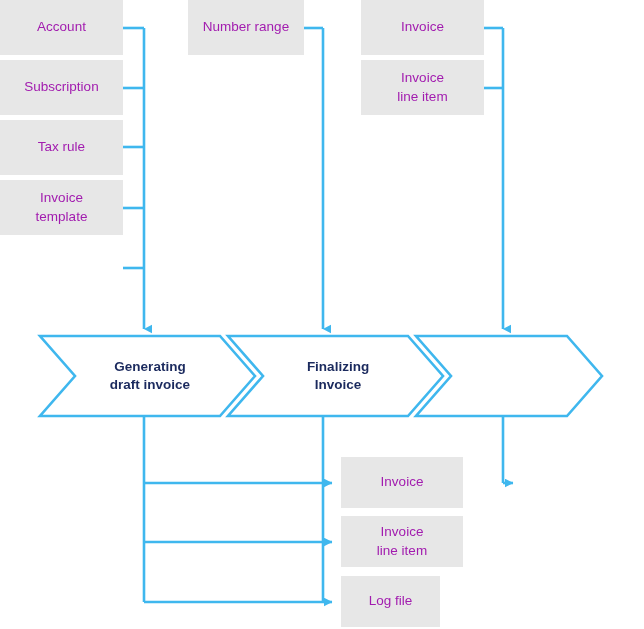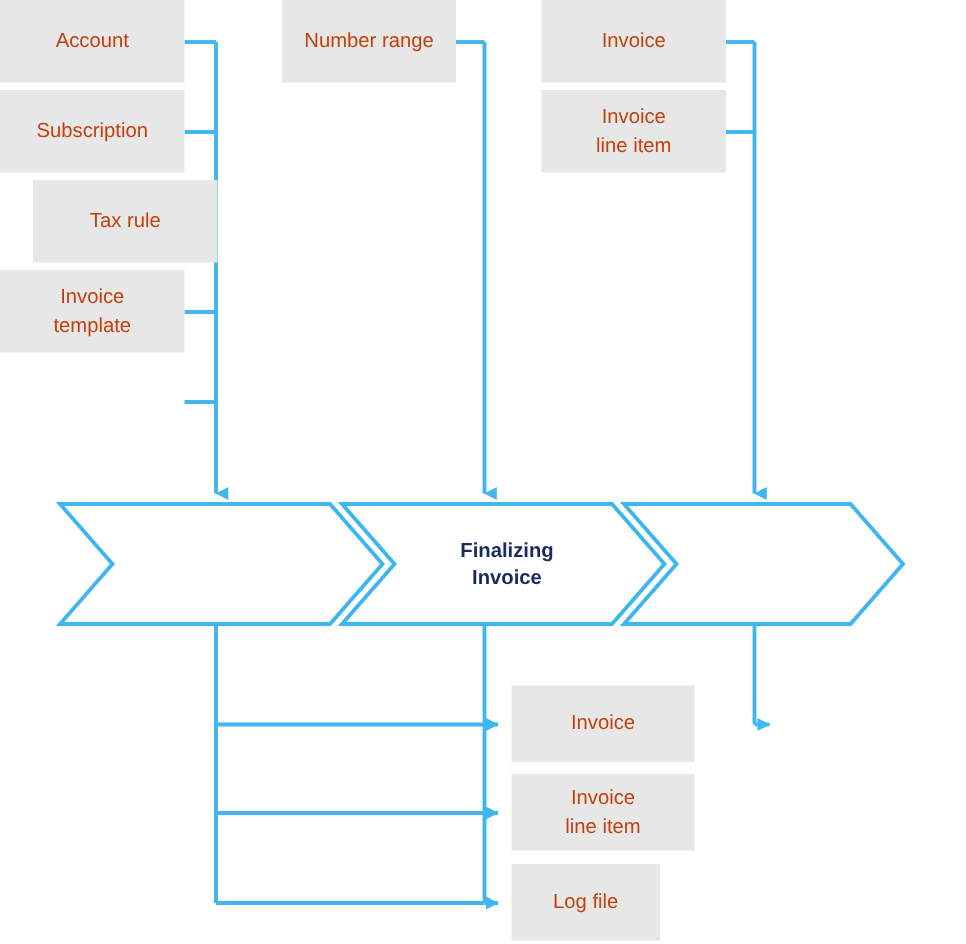--- a/index.html
+++ b/index.html
@@ -25,21 +25,21 @@
     width: 644px;
     height: 629px;
   }
   .node-box {
     position: absolute;
     background: #e7e7e7;
     display: flex;
     align-items: center;
     justify-content: center;
     text-align: center;
-    color: #c2410c;
+    color: #a21caf;
     font-size: 13.5px;
     line-height: 1.35;
     font-family: "Liberation Sans", sans-serif;
     box-sizing: border-box;
     padding: 2px 4px;
     z-index: 3;
   }
   .phase-label {
     position: absolute;
     display: flex;
@@ -120,39 +120,42 @@
       <path d="M416,336 L567,336 L602,376 L567,416 L416,416 L451,376 Z"></path>
     </g>
   </svg>
 
   <div class="node-box" style="left:0px; top:0px; width:123px; height:55px;">
     <span>Account</span>
   </div>
   <div class="node-box" style="left:0px; top:60px; width:123px; height:55px;">
     <span>Subscription</span>
   </div>
-  <div class="node-box" style="left:0px; top:120px; width:123px; height:55px;margin-left:22px;">
+  <div class="node-box" style="left:0px; top:120px; width:123px; height:55px;">
     <span>Tax rule</span>
   </div>
   <div class="node-box" style="left:0px; top:180px; width:123px; height:55px;">
     <span>Invoice<br>template</span>
   </div>
 
   <div class="node-box" style="left:188px; top:0px; width:116px; height:55px;">
     <span>Number range</span>
   </div>
 
   <div class="node-box" style="left:361px; top:0px; width:123px; height:55px;">
     <span>Invoice</span>
   </div>
   <div class="node-box" style="left:361px; top:60px; width:123px; height:55px;">
     <span>Invoice<br>line item</span>
   </div>
 
   <div class="chev-hit" style="left:40px; top:336px; width:215px; height:80px;"></div>
+  <div class="phase-label" style="left:75px; top:336px; width:150px; height:80px;">
+    <span>Generating<br>draft invoice</span>
+  </div>
 
   <div class="chev-hit" style="left:228px; top:336px; width:215px; height:80px;"></div>
   <div class="phase-label" style="left:263px; top:336px; width:150px; height:80px;">
     <span>Finalizing<br>Invoice</span>
   </div>
 
   <div class="chev-hit" style="left:416px; top:336px; width:186px; height:80px;"></div>
 
   <div class="node-box" style="left:341px; top:457px; width:122px; height:51px;">
     <span>Invoice</span>

